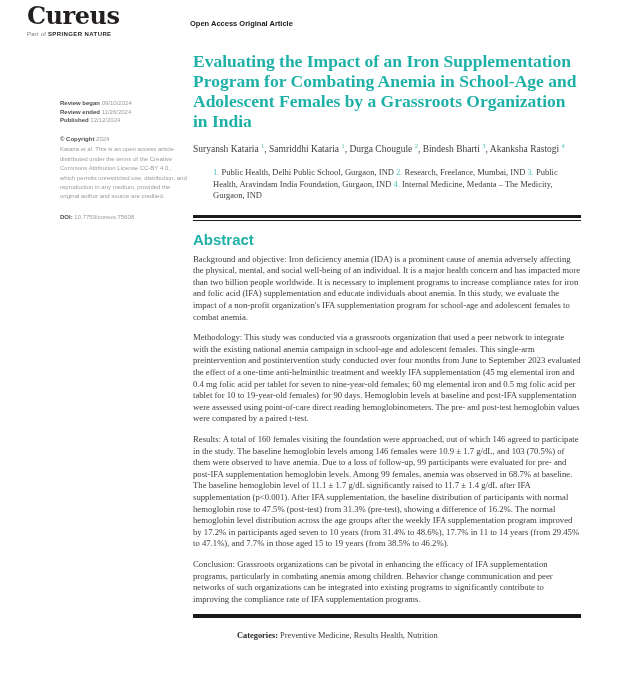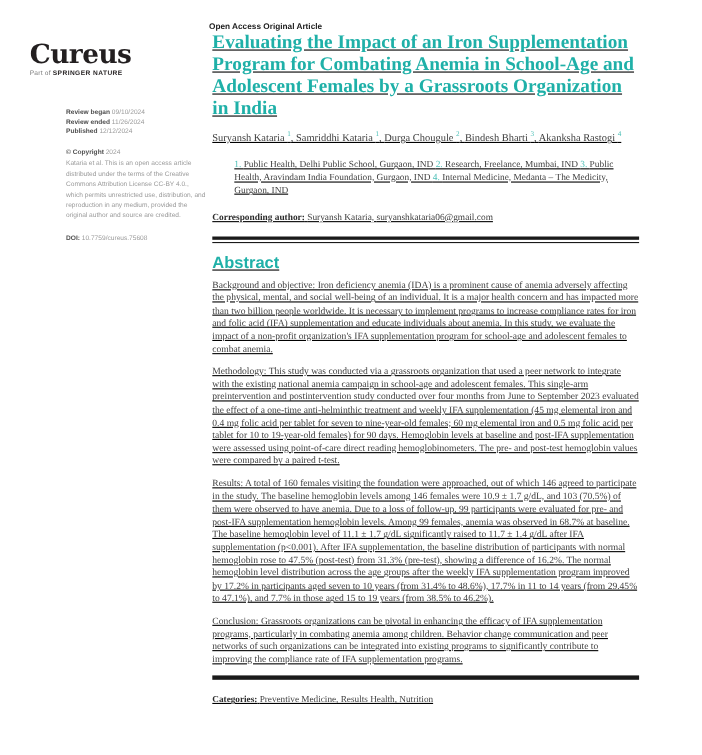--- a/index.html
+++ b/index.html
@@ -2,49 +2,49 @@
 <html style="--teal: #1FB0A8; --teal-light: #4FC0B8;"><head>
 <meta charset="utf-8">
 <style>
   :root { --teal:#1FB0A8; --teal-light:#4FC0B8; --ink:#1A1A1A; --body:#3D3D3D; --meta-gray:#9A9A9A; --meta-dark:#4F4F4F; }
   * { box-sizing:border-box; margin:0; padding:0; }
   html,body { width:638px; height:686px; background:#ffffff; overflow:hidden; }
   body { position:relative; font-family:"Liberation Serif", serif; }
 
   
   .logo-block { position:absolute; left:27px; top:4px; }
-  .logo-word { font-family:"DejaVu Serif", serif; font-weight:700; font-size:24px; line-height:1; letter-spacing:-0.5px; color:#231f20;margin-top:33px; }
+  .logo-word { font-family:"DejaVu Serif", serif; font-weight:700; font-size:24px; line-height:1; letter-spacing:-0.5px; color:#231f20; }
   .logo-tagline { margin-top:3px; font-family:"Liberation Sans", sans-serif; font-size:6px; color:#7a7a7a; letter-spacing:0.2px; }
   .logo-tagline .sn { font-weight:700; color:#231f20; letter-spacing:0.4px; }
   .article-type { position:absolute; left:190px; top:19px; font-family:"Liberation Sans", sans-serif; font-weight:700; font-size:7.5px; color:var(--ink); }
 
   
   .sidebar { position:absolute; left:60px; top:99px; width:127px; font-family:"Liberation Sans", sans-serif; }
   .meta-line { font-size:6px; line-height:8.6px; color:var(--meta-gray); }
   .meta-line b { color:var(--meta-dark); font-weight:700; }
   .copyright-block { margin-top:10px; }
   .copyright-text { margin-top:2px; font-size:6px; line-height:9.4px; color:var(--meta-gray); }
   .doi-line { margin-top:12px; font-size:6px; color:var(--meta-gray); }
   .doi-line b { color:var(--meta-dark); }
 
   
-  .main-col { position:absolute; left:193px; top:28px; width:388px;text-decoration:underline; }
+  .main-col { position:absolute; left:193px; top:51px; width:388px; }
   .title { font-family:"Liberation Serif", serif; font-weight:700; font-size:17.5px; line-height:20px; color:var(--teal); margin-bottom:11px; }
   .authors { font-size:9.5px; color:var(--body); margin-bottom:13px; }
   .authors sup { color:var(--teal-light); font-size:6.5px; }
   .affiliations { font-size:8.5px; line-height:11.5px; color:var(--body); margin-bottom:13px;margin-left:20px; }
   .affiliations .affnum { color:var(--teal-light); }
   .corresponding { font-size:8.5px; color:var(--body); margin-bottom:13px; }
   .corresponding b { font-weight:700; color:#2b2b2b; }
   .rule-double { height:6px; border-top:3px solid var(--ink); border-bottom:1px solid var(--ink); margin-bottom:10px; }
   .abstract-heading { font-family:"Liberation Sans", sans-serif; font-weight:700; font-size:15px; color:var(--teal); margin-bottom:6px; }
   .abstract p { font-size:8.7px; line-height:11.6px; color:var(--body); margin-bottom:9px; }
   .rule-thick { border-top:4px solid var(--ink); margin:8px 0 12px 0; }
   .footer-meta p { font-size:8.4px; line-height:11.4px; color:var(--body); }
-  .footer-meta b { font-weight:700; color:#2b2b2b; }
+  .footer-meta b { font-weight:700; color:#2b2b2b;margin-left:44px; }
 </style>
 </head>
 <body>
 
 <div class="logo-block">
   <div class="logo-word">Cureus</div>
   <div class="logo-tagline">
     <span>Part of</span>
     <span class="sn">SPRINGER NATURE</span>
   </div>
@@ -62,24 +62,20 @@
     <div class="meta-line"><b>© Copyright</b> <span>2024</span></div>
     <div class="copyright-text">Kataria et al. This is an open access article distributed under the terms of the Creative Commons Attribution License CC-BY 4.0., which permits unrestricted use, distribution, and reproduction in any medium, provided the original author and source are credited.</div>
   </div>
   <div class="doi-line"><b>DOI:</b> <span>10.7759/cureus.75608</span></div>
 </aside>
 
 <main class="main-col">
   <h1 class="title">Evaluating the Impact of an Iron Supplementation Program for Combating Anemia in School-Age and Adolescent Females by a Grassroots Organization in India</h1>
   <div class="authors" id="authors"><span>Suryansh Kataria <sup>1</sup></span>, <span>Samriddhi Kataria <sup>1</sup></span>, <span>Durga Chougule <sup>2</sup></span>, <span>Bindesh Bharti <sup>3</sup></span>, <span>Akanksha Rastogi <sup>4</sup></span></div>
   <div class="affiliations" id="affiliations"><span class="affnum">1. </span>Public Health, Delhi Public School, Gurgaon, IND  <span class="affnum">2. </span>Research, Freelance, Mumbai, IND  <span class="affnum">3. </span>Public Health, Aravindam India Foundation, Gurgaon, IND  <span class="affnum">4. </span>Internal Medicine, Medanta – The Medicity, Gurgaon, IND</div>
-  <div class="corresponding">
-    <b>Corresponding author:</b>
-    <span>Suryansh Kataria, </span><span>suryanshkataria06@gmail.com</span>
-  </div>
   <div class="rule-double"></div>
   <h2 class="abstract-heading">Abstract</h2>
   <div class="abstract" id="abstract-paragraphs">
       <p>Background and objective: Iron deficiency anemia (IDA) is a prominent cause of anemia adversely affecting the physical, mental, and social well-being of an individual. It is a major health concern and has impacted more than two billion people worldwide. It is necessary to implement programs to increase compliance rates for iron and folic acid (IFA) supplementation and educate individuals about anemia. In this study, we evaluate the impact of a non-profit organization's IFA supplementation program for school-age and adolescent females to combat anemia.</p>
       <p>Methodology: This study was conducted via a grassroots organization that used a peer network to integrate with the existing national anemia campaign in school-age and adolescent females. This single-arm preintervention and postintervention study conducted over four months from June to September 2023 evaluated the effect of a one-time anti-helminthic treatment and weekly IFA supplementation (45 mg elemental iron and 0.4 mg folic acid per tablet for seven to nine-year-old females; 60 mg elemental iron and 0.5 mg folic acid per tablet for 10 to 19-year-old females) for 90 days. Hemoglobin levels at baseline and post-IFA supplementation were assessed using point-of-care direct reading hemoglobinometers. The pre- and post-test hemoglobin values were compared by a paired t-test.</p>
       <p>Results: A total of 160 females visiting the foundation were approached, out of which 146 agreed to participate in the study. The baseline hemoglobin levels among 146 females were 10.9 ± 1.7 g/dL, and 103 (70.5%) of them were observed to have anemia. Due to a loss of follow-up, 99 participants were evaluated for pre- and post-IFA supplementation hemoglobin levels. Among 99 females, anemia was observed in 68.7% at baseline. The baseline hemoglobin level of 11.1 ± 1.7 g/dL significantly raised to 11.7 ± 1.4 g/dL after IFA supplementation (p&lt;0.001). After IFA supplementation, the baseline distribution of participants with normal hemoglobin rose to 47.5% (post-test) from 31.3% (pre-test), showing a difference of 16.2%. The normal hemoglobin level distribution across the age groups after the weekly IFA supplementation program improved by 17.2% in participants aged seven to 10 years (from 31.4% to 48.6%), 17.7% in 11 to 14 years (from 29.45% to 47.1%), and 7.7% in those aged 15 to 19 years (from 38.5% to 46.2%).</p>
       <p>Conclusion: Grassroots organizations can be pivotal in enhancing the efficacy of IFA supplementation programs, particularly in combating anemia among children. Behavior change communication and peer networks of such organizations can be integrated into existing programs to significantly contribute to improving the compliance rate of IFA supplementation programs.</p>
     </div>
   <div class="rule-thick"></div>
   <div class="footer-meta">

